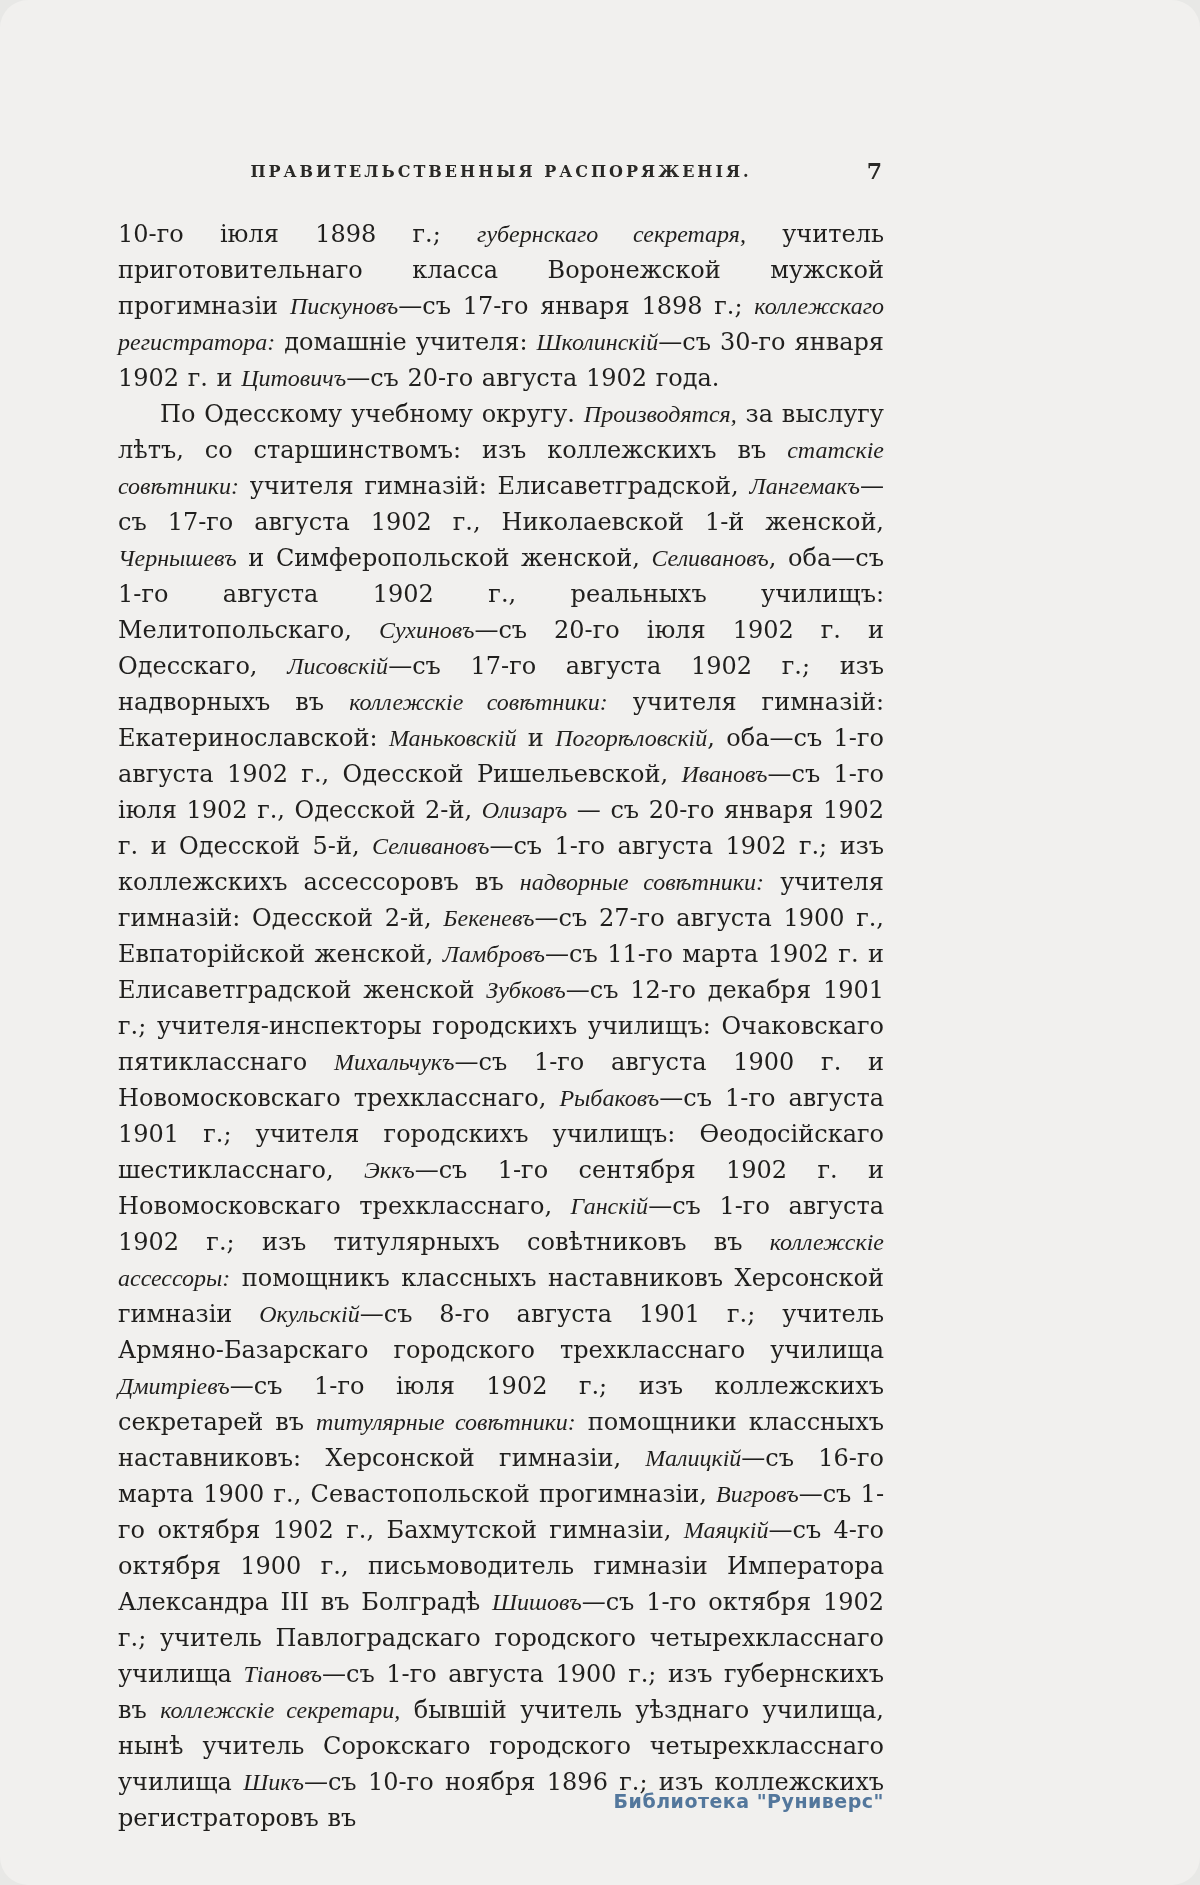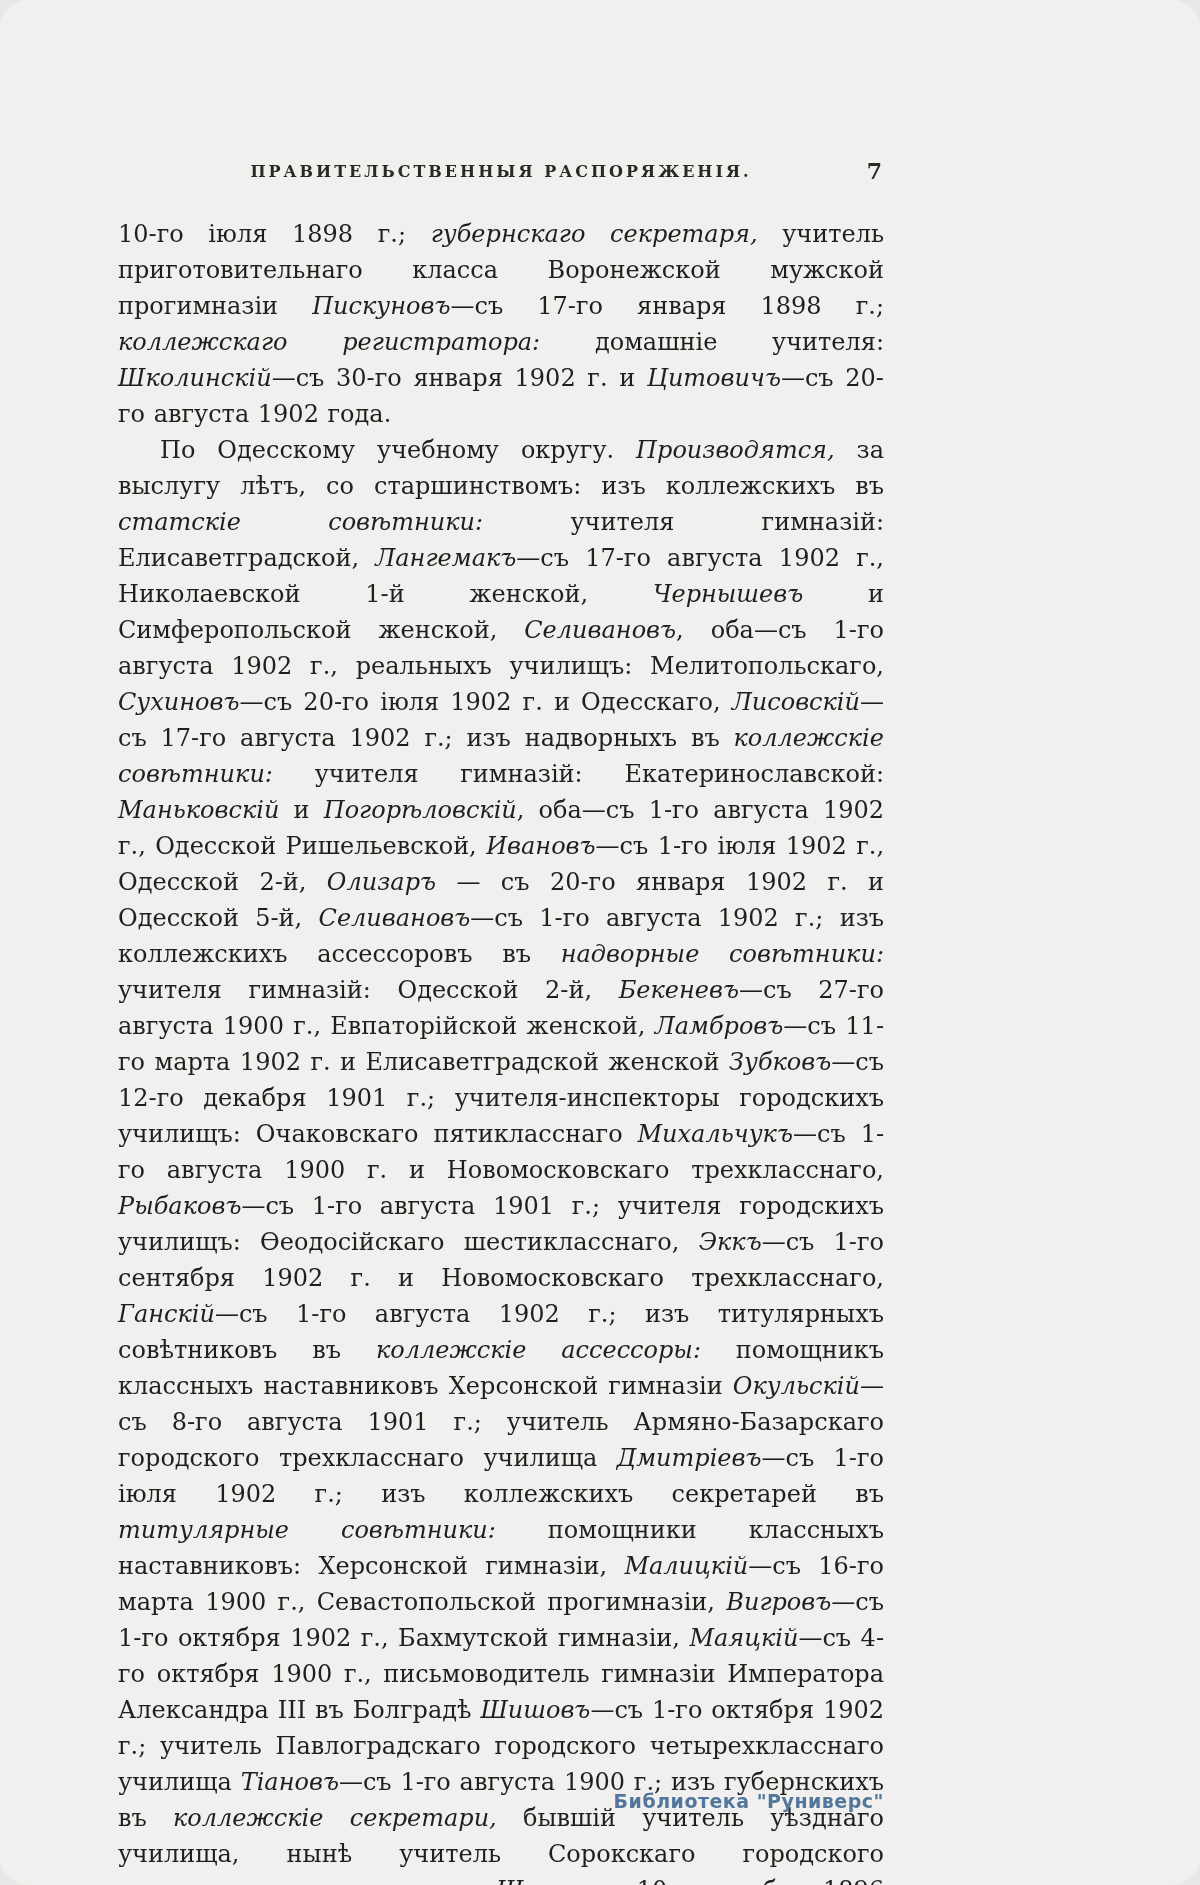--- a/index.html
+++ b/index.html
@@ -55,20 +55,21 @@
     font-size: 24px;
     line-height: 36px;
     color: #201f1d;
     word-spacing: 1px;
   }
   .doc-body p.para.indent {
     text-indent: 42px;
   }
   .doc-body .it {
     font-style: italic;
+    font-family: Liberation Serif, serif;
   }
   .watermark {
     position: absolute;
     top: 1790px;
     left: 0;
     width: 884px;
     text-align: right;
     font-family: "DejaVu Sans", "Liberation Sans", sans-serif;
     font-size: 19px;
     font-weight: bold;

